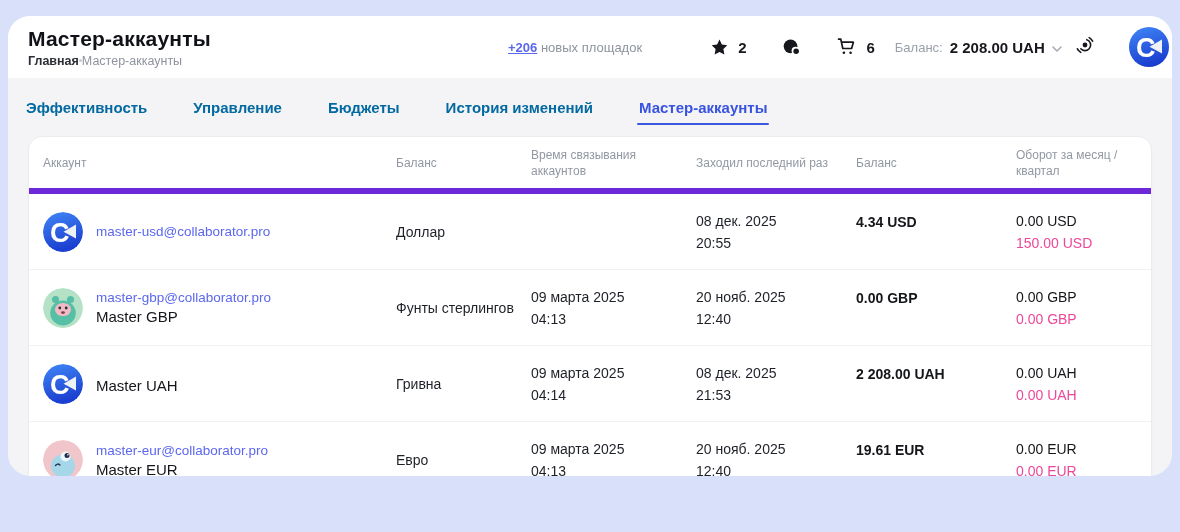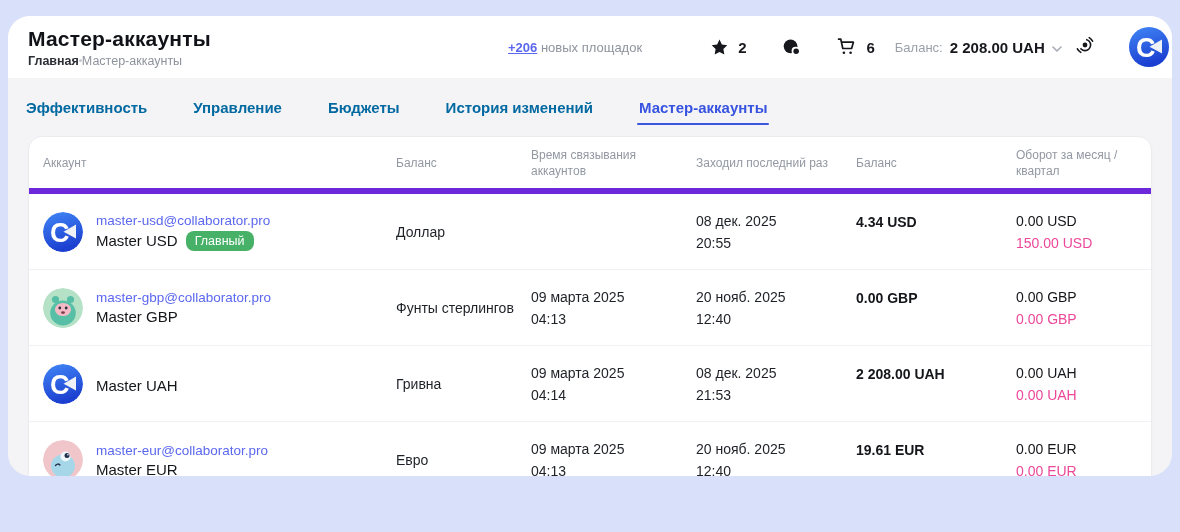--- a/index.html
+++ b/index.html
@@ -186,24 +186,20 @@
       <div class="account">
         <span class="avatar">
           <svg viewBox="0 0 40 40">
             <circle cx="20" cy="20" r="20" fill="url(#logoGrad)"></circle>
             <text x="7" y="30" font-size="27" font-weight="bold" fill="#ffffff" font-family="Liberation Sans, sans-serif">C</text>
             <path d="M33 12.5 L33 26.5 L20.5 19.8 Z" fill="#eef1f6"></path>
           </svg>
         </span>
         <div class="acc-text">
           <span class="email">master-usd@collaborator.pro</span>
-          <div class="name-line">
-            <span class="name">Master USD</span>
-            <span class="badge">Главный</span>
-          </div>
         </div>
       </div>
       <div class="cell">Доллар</div>
       <div class="cell">
         <div></div>
         <div></div>
       </div>
       <div class="cell">
         <div>08 дек. 2025</div>
         <div>20:55</div>

